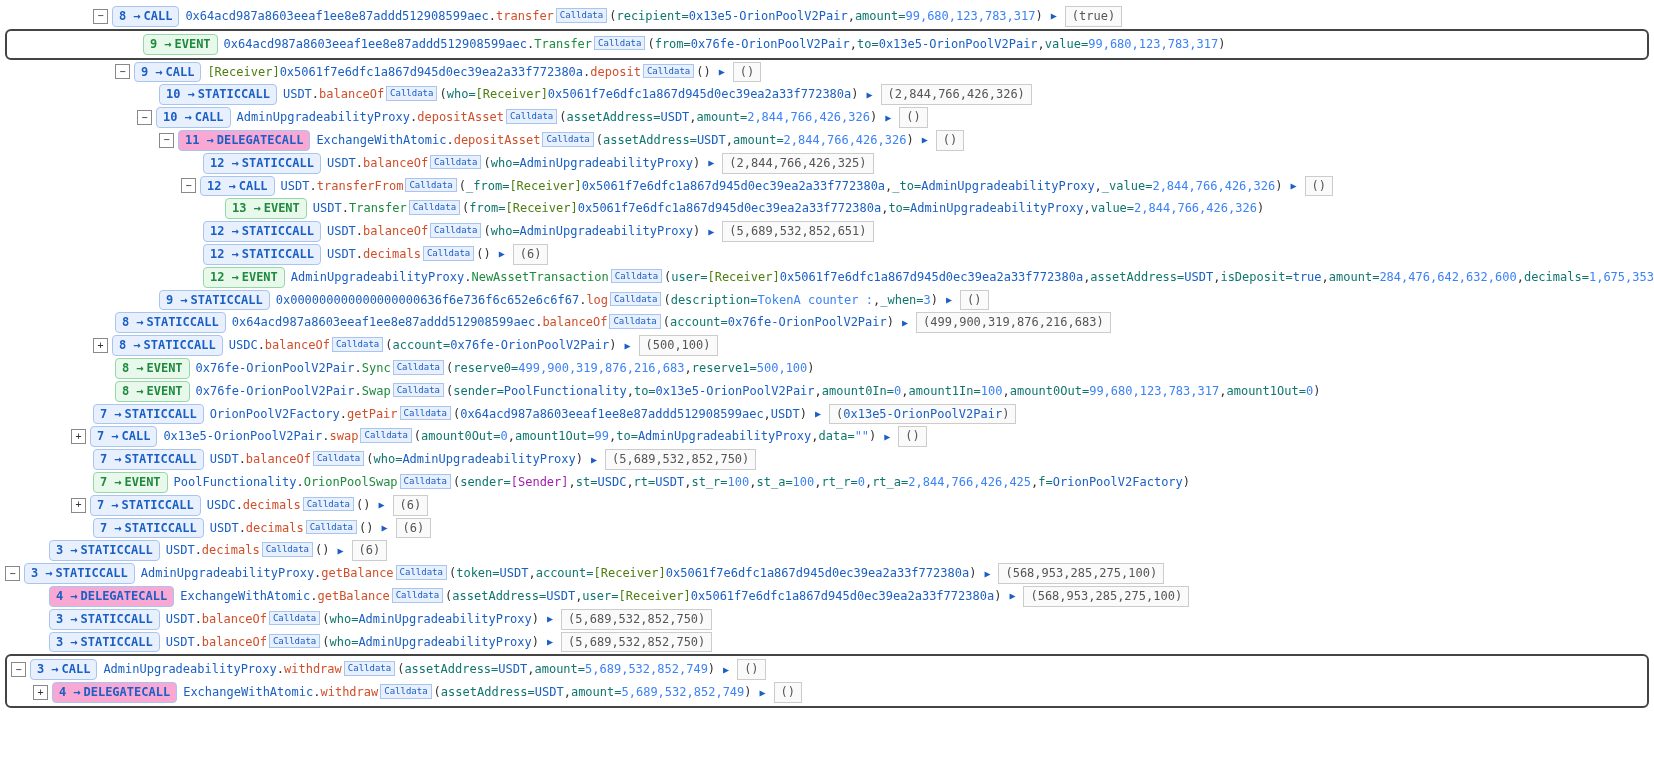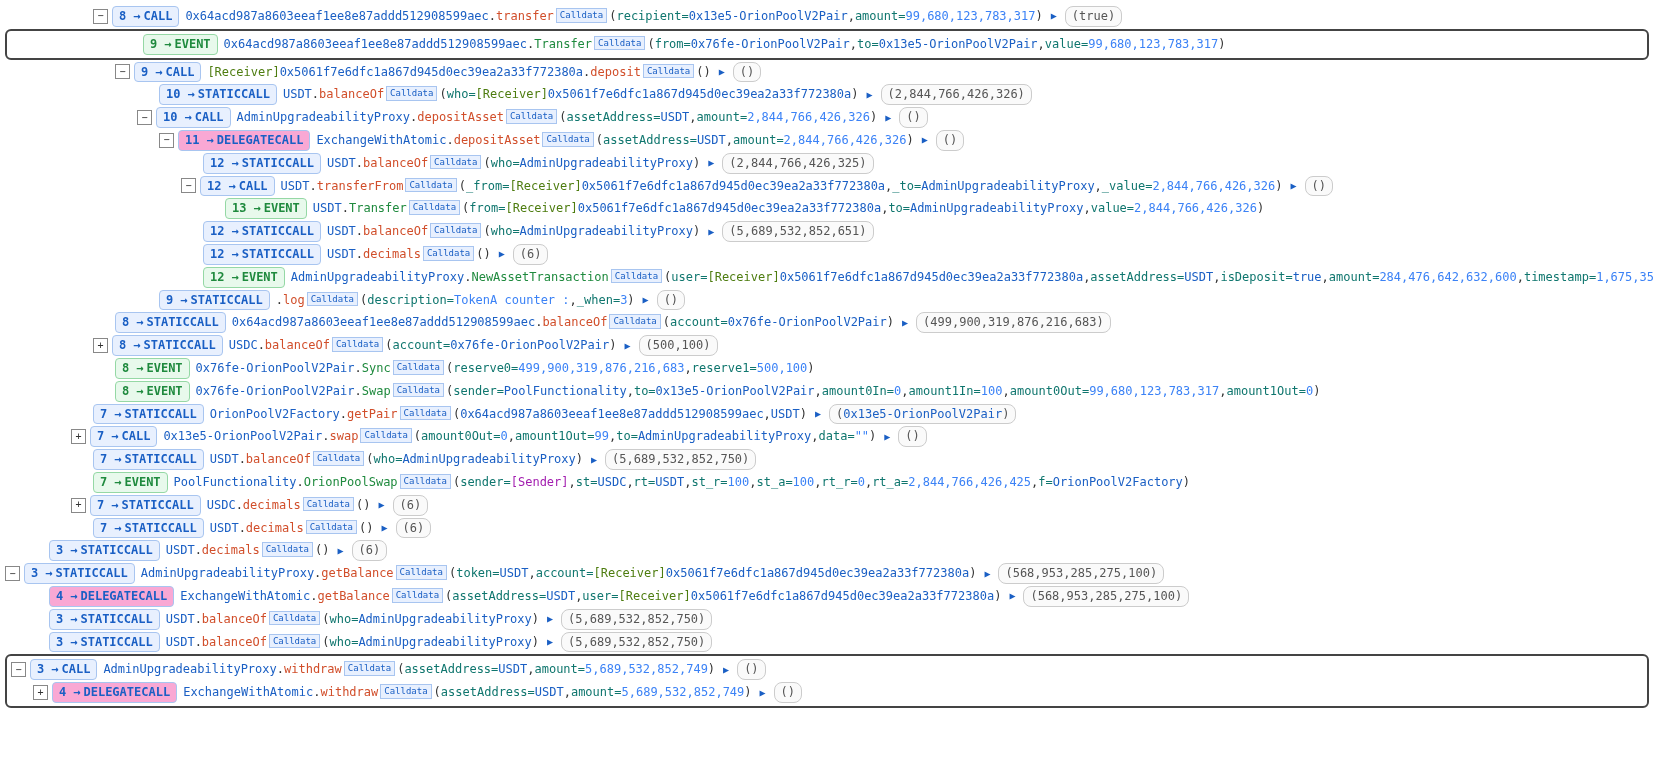--- a/index.html
+++ b/index.html
@@ -19,21 +19,21 @@
 .method{color:#d14e2a}
 .event-name{color:#1f8a3e}
 .cdata{display:inline-block;font-size:9px;background:#e8f0fe;border:1px solid #a8c5f0;color:#1a5fc4;border-radius:0;padding:0 3px;margin:0 2px;vertical-align:middle}
 .paren{color:#333}
 .pname{color:#0f766e}
 .pval{color:#1a5fc4}
 .pnum{color:#3b82f6}
 .recv{color:#4d7c0f}
 .send{color:#a21caf}
 .play{color:#1a5fc4;margin:0 8px;cursor:pointer;font-size:10px}
-.ret{border:1px solid #ccc;border-radius:8px;padding:1px 6px;color:#555;background:#fafafa}
+.ret{border:1px solid #ccc;border-radius:0;padding:1px 6px;color:#555;background:#fafafa}
 .pipe{display:inline-block;width:22px;flex-shrink:0;color:#ccc;text-align:center}
 .hl-box{border:2px solid #444;border-radius:6px;padding:2px 4px;margin:1px 0}
 .hl-box .row{padding:1px 0}
 .dot{color:#333}
 </style>
 </head>
 <body>
 
 <div id="trace">
     <div class="row">
@@ -383,38 +383,39 @@
         <span>, </span>
         <span class="pname">assetAddress=</span>
         <span class="pval">USDT</span>
         <span>, </span>
         <span class="pname">isDeposit=</span>
         <span class="pval">true</span>
         <span>, </span>
         <span class="pname">amount=</span>
         <span class="pnum">284,476,642,632,600</span>
         <span>, </span>
-        <span class="pname">timestamp=</span>
+        <span class="pname">decimals=</span>
         <span class="pnum">1,675,353,395</span>
       </span>
     </div>
     <div class="row">
       <span class="pipe"> </span>
       <span class="pipe"> </span>
       <span class="pipe"> </span>
       <span class="pipe"> </span>
       <span class="pipe"> </span>
       <span class="pipe"> </span>
       <span class="indent"></span>
       <span class="tag tag-static">
         <span class="depth">9</span>
         <span class="arr">→</span>
         <span>STATICCALL</span>
       </span>
       <span class="content">
+        <span class="addr">0x000000000000000000636f6e736f6c652e6c6f67</span>
         <span class="dot">.</span>
         <span class="method">log</span>
         <span class="cdata">Calldata</span>
         <span class="paren">(</span>
         <span class="pname">description=</span>
         <span class="pnum">TokenA counter :</span>
         <span>, </span>
         <span class="pname">_when=</span>
         <span class="pnum">3</span>
         <span class="paren">)</span>

